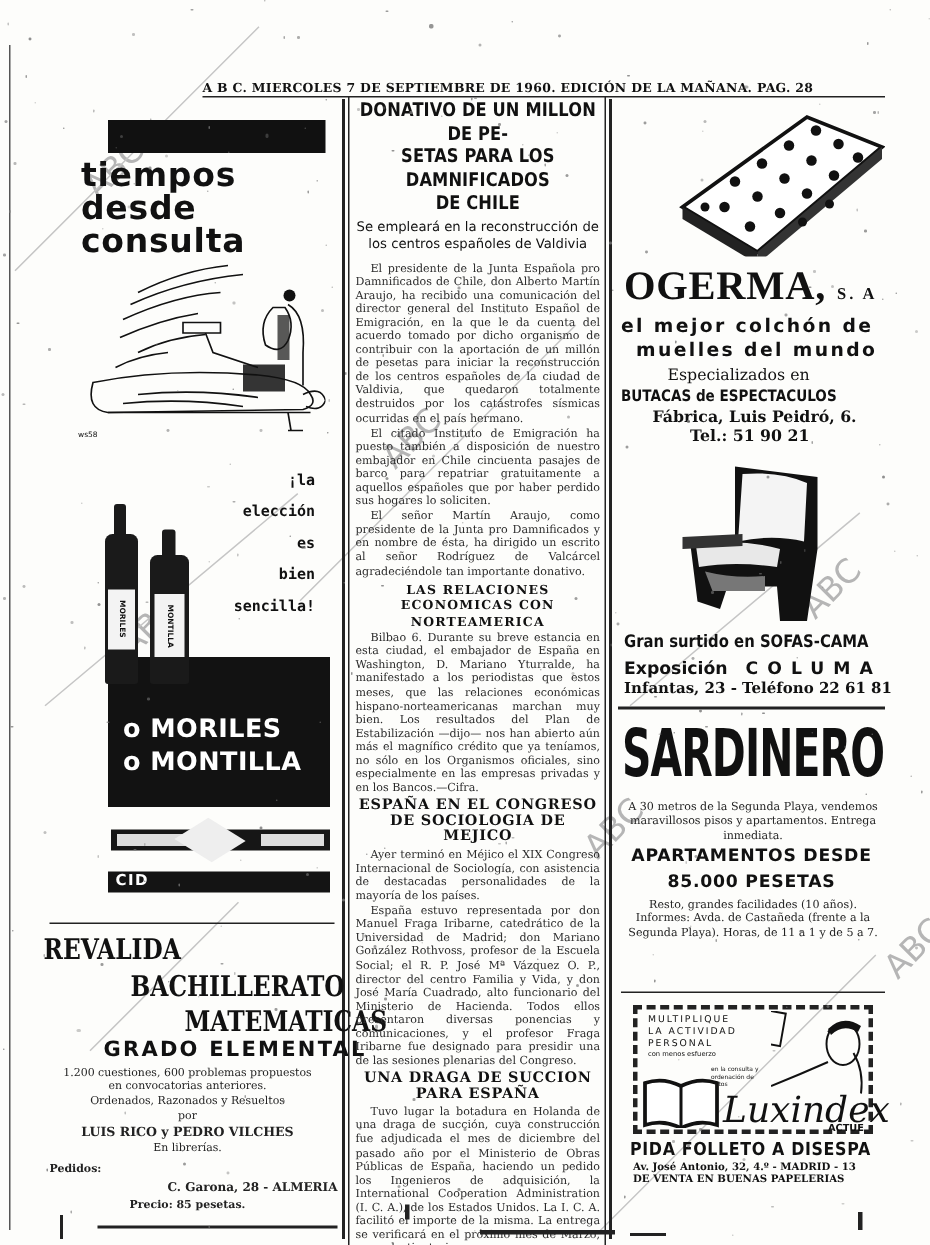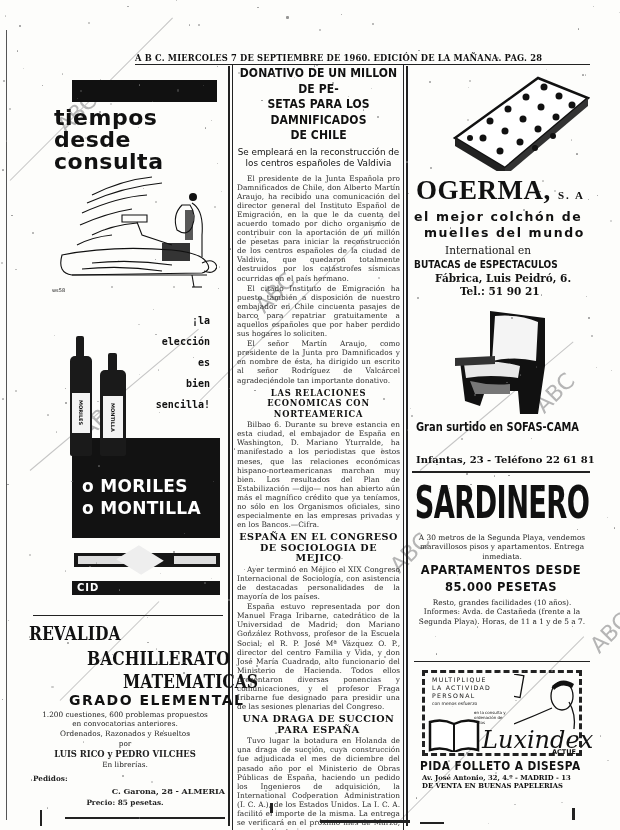--- a/index.html
+++ b/index.html
@@ -245,35 +245,38 @@
           <circle cx="85" cy="72" r="3"></circle>
           <circle cx="103" cy="60" r="3"></circle>
       </g>
     </svg>
     <div class="ogerma">
       <span>OGERMA,</span>
       <span class="sa">S. A</span>
     </div>
     <div class="og-line" style="left:4px;top:145px;">el mejor colchón de</div>
     <div class="og-line" style="left:14px;top:161px;">muelles del mundo</div>
-    <div class="og-serif" style="left:35px;top:180px;">International en</div>
+    <div class="og-serif" style="left:35px;top:180px;">Especializados en</div>
     <div class="og-caps" style="left:4px;top:194px;">BUTACAS de ESPECTACULOS</div>
     <div class="og-serif" style="left:25px;top:208px;font-weight:bold;">Fábrica, Luis Peidró, 6.</div>
     <div class="og-serif" style="left:50px;top:221px;font-weight:bold;">Tel.: 51 90 21</div>
   </div>
 
   <div class="ad5">
     <svg class="chair" viewBox="0 0 110 110">
       <path d="M40 5 L95 12 L95 60 L88 108 L70 108 L68 85 L35 85 L30 100 L15 95 L10 55 L40 52 Z" fill="#111"></path>
       <path d="M45 10 Q70 8 88 16 L86 55 Q65 50 42 55 Z" fill="#f4f4f4"></path>
       <path d="M14 58 Q40 52 70 60 L68 72 Q40 68 16 72 Z" fill="#e8e8e8"></path>
       <path d="M20 75 Q40 80 60 78 L60 88 L25 88 Z" fill="#777"></path>
       <path d="M5 52 L45 50 L45 58 L5 60 Z" fill="#333"></path>
     </svg>
     <div class="l1">Gran surtido en SOFAS-CAMA</div>
+    <div class="l2">
+      <span>Exposición</span><span class="sp">COLUMA</span>
+    </div>
     <div class="l3">Infantas, 23 - Teléfono 22 61 81</div>
   </div>
 
   <div class="ad6">
     <div class="topline"></div>
     <div class="sardinero">SARDINERO</div>
     <div class="p" style="top:63px;">A 30 metros de la Segunda Playa, vendemos maravillosos pisos y apartamentos. Entrega inmediata.</div>
     <div class="apt" style="top:93px;">APARTAMENTOS DESDE</div>
     <div class="apt" style="top:110px;">85.000 PESETAS</div>
     <div class="p" style="top:128px;">Resto, grandes facilidades (10 años). Informes: Avda. de Castañeda (frente a la Segunda Playa). Horas, de 11 a 1 y de 5 a 7.</div>

